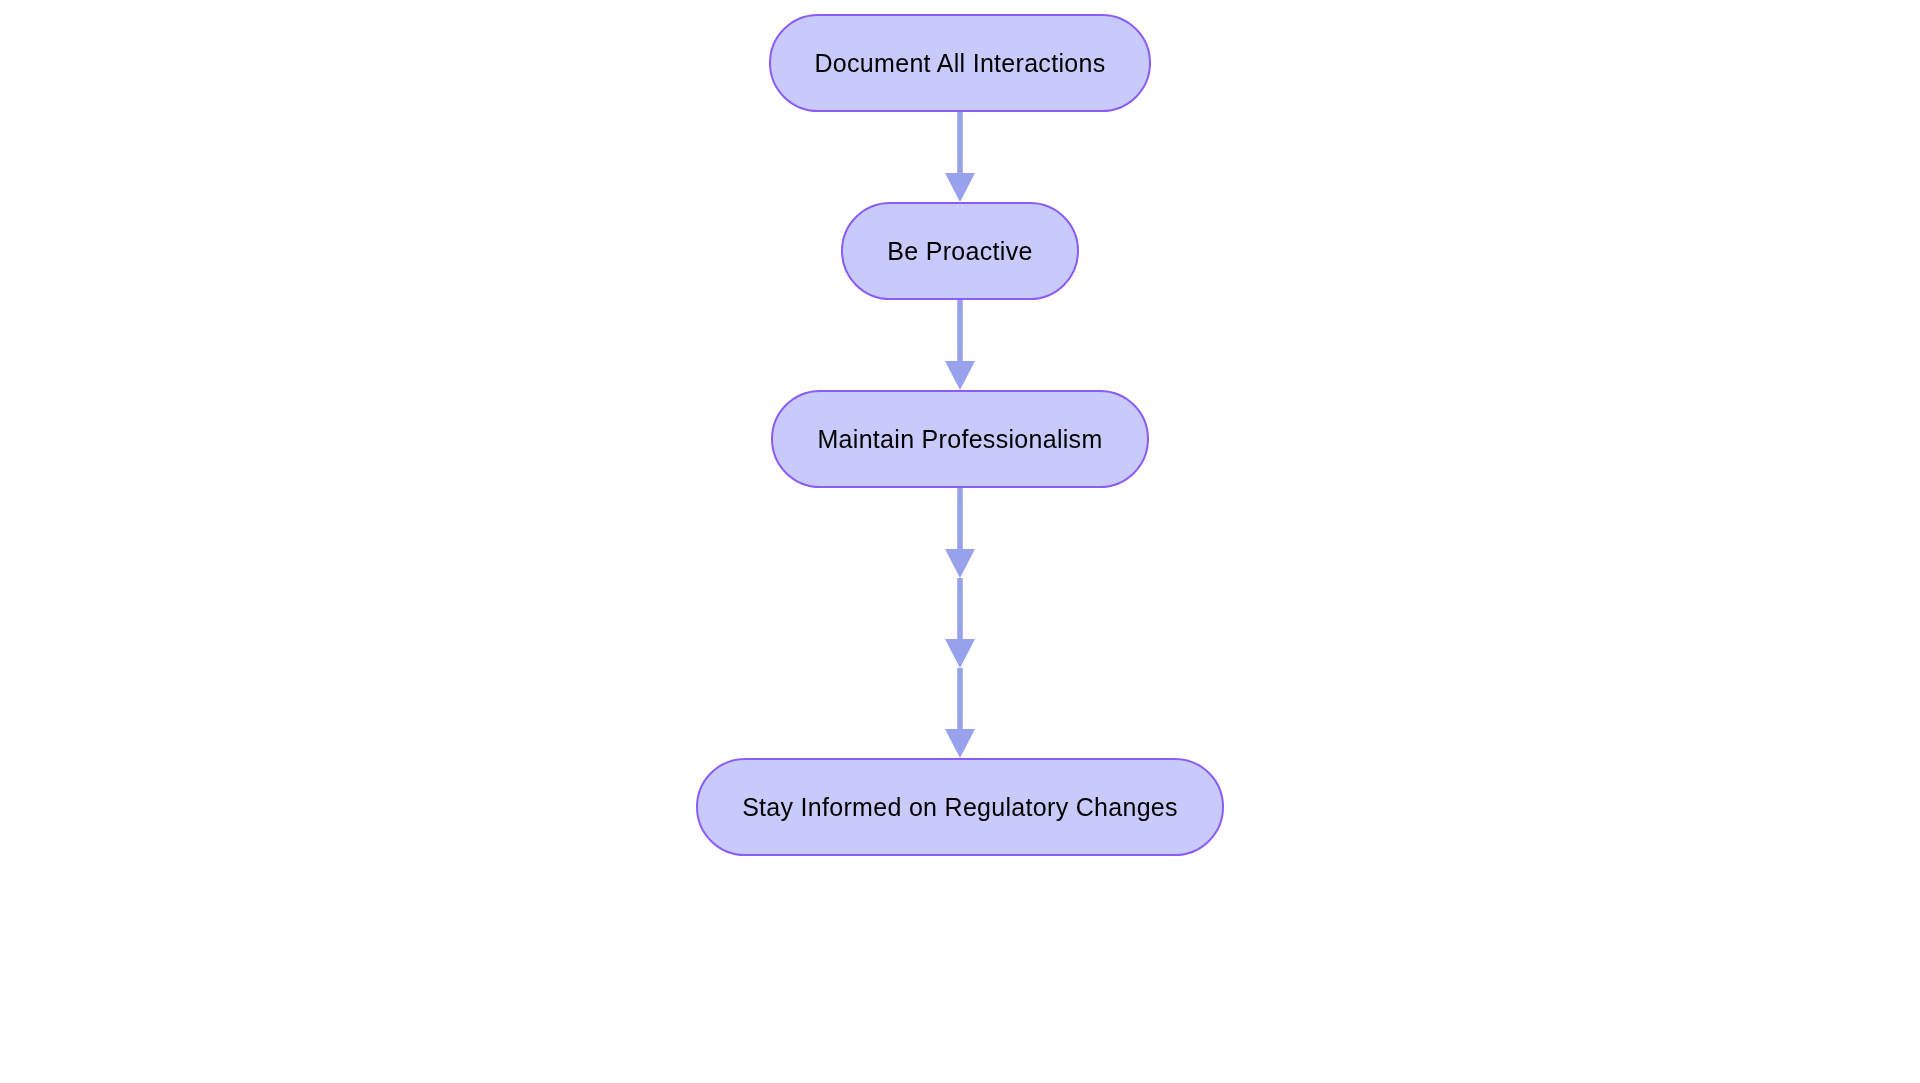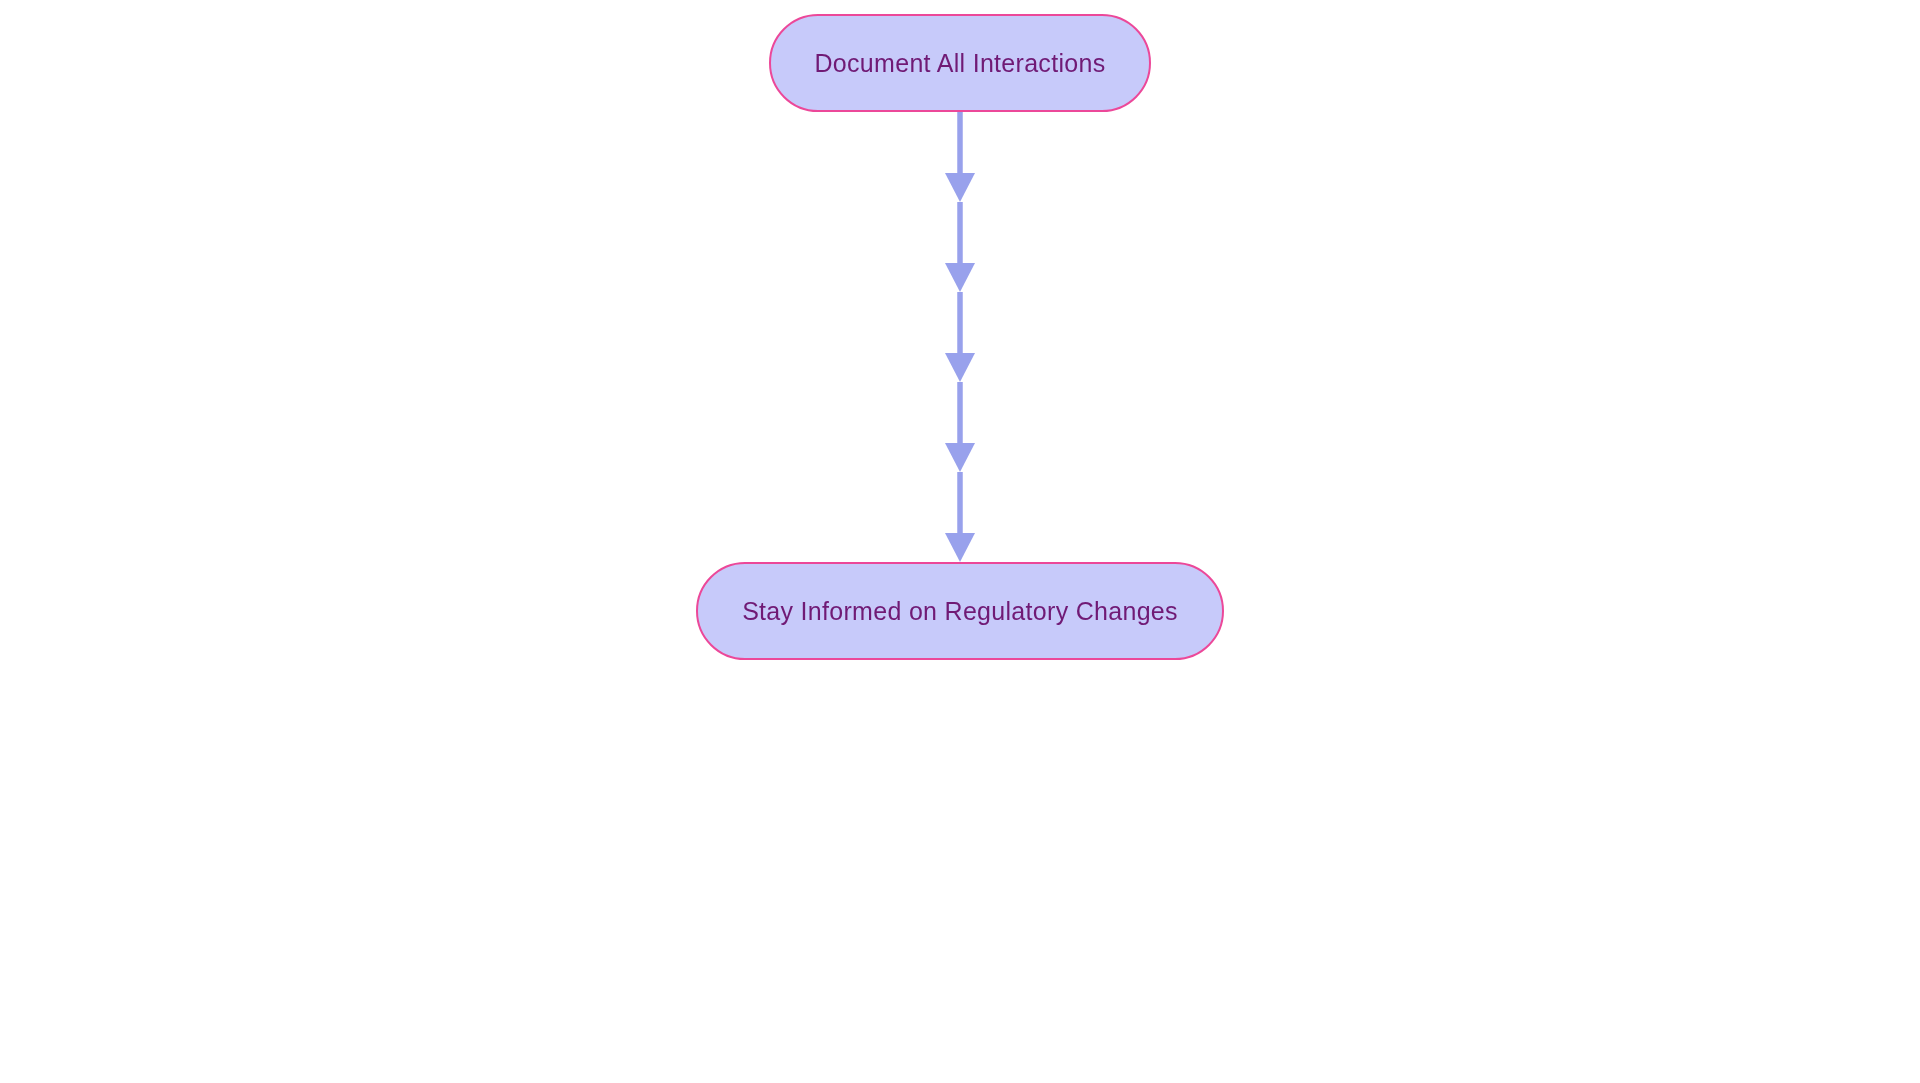--- a/index.html
+++ b/index.html
@@ -15,28 +15,28 @@
   .canvas {
     width: 1920px;
     height: 1083px;
     padding-top: 14px;
     display: flex;
     flex-direction: column;
     align-items: center;
   }
   .flow-node {
     height: 98px;
-    border: 2px solid #ec4899;
+    border: 2px solid #8b5cf6;
     background: #c7cafa;
     border-radius: 49px;
     display: flex;
     align-items: center;
     justify-content: center;
     padding: 0 44px;
-    color: #701a75;
+    color: #000000;
     font-size: 25px;
     letter-spacing: 0.3px;
     white-space: nowrap;
     flex: 0 0 auto;
   }
   .flow-arrow {
     display: block;
     flex: 0 0 auto;
   }
   .flow-arrow line { stroke: #98a1ec; }
@@ -49,26 +49,32 @@
 
   <div class="flow-node">
     <span>Document All Interactions</span>
   </div>
 
   <svg class="flow-arrow" width="34" height="90" viewBox="0 0 34 90">
     <line x1="17" y1="0" x2="17" y2="63" stroke-width="5.5"></line>
     <polygon points="2,61 32,61 17,90"></polygon>
   </svg>
 
+  <div class="flow-node">
+    <span>Be Proactive</span>
+  </div>
 
   <svg class="flow-arrow" width="34" height="90" viewBox="0 0 34 90">
     <line x1="17" y1="0" x2="17" y2="63" stroke-width="5.5"></line>
     <polygon points="2,61 32,61 17,90"></polygon>
   </svg>
 
+  <div class="flow-node">
+    <span>Maintain Professionalism</span>
+  </div>
 
   <svg class="flow-arrow" width="34" height="90" viewBox="0 0 34 90">
     <line x1="17" y1="0" x2="17" y2="63" stroke-width="5.5"></line>
     <polygon points="2,61 32,61 17,90"></polygon>
   </svg>
 
 
   <svg class="flow-arrow" width="34" height="90" viewBox="0 0 34 90">
     <line x1="17" y1="0" x2="17" y2="63" stroke-width="5.5"></line>
     <polygon points="2,61 32,61 17,90"></polygon>

